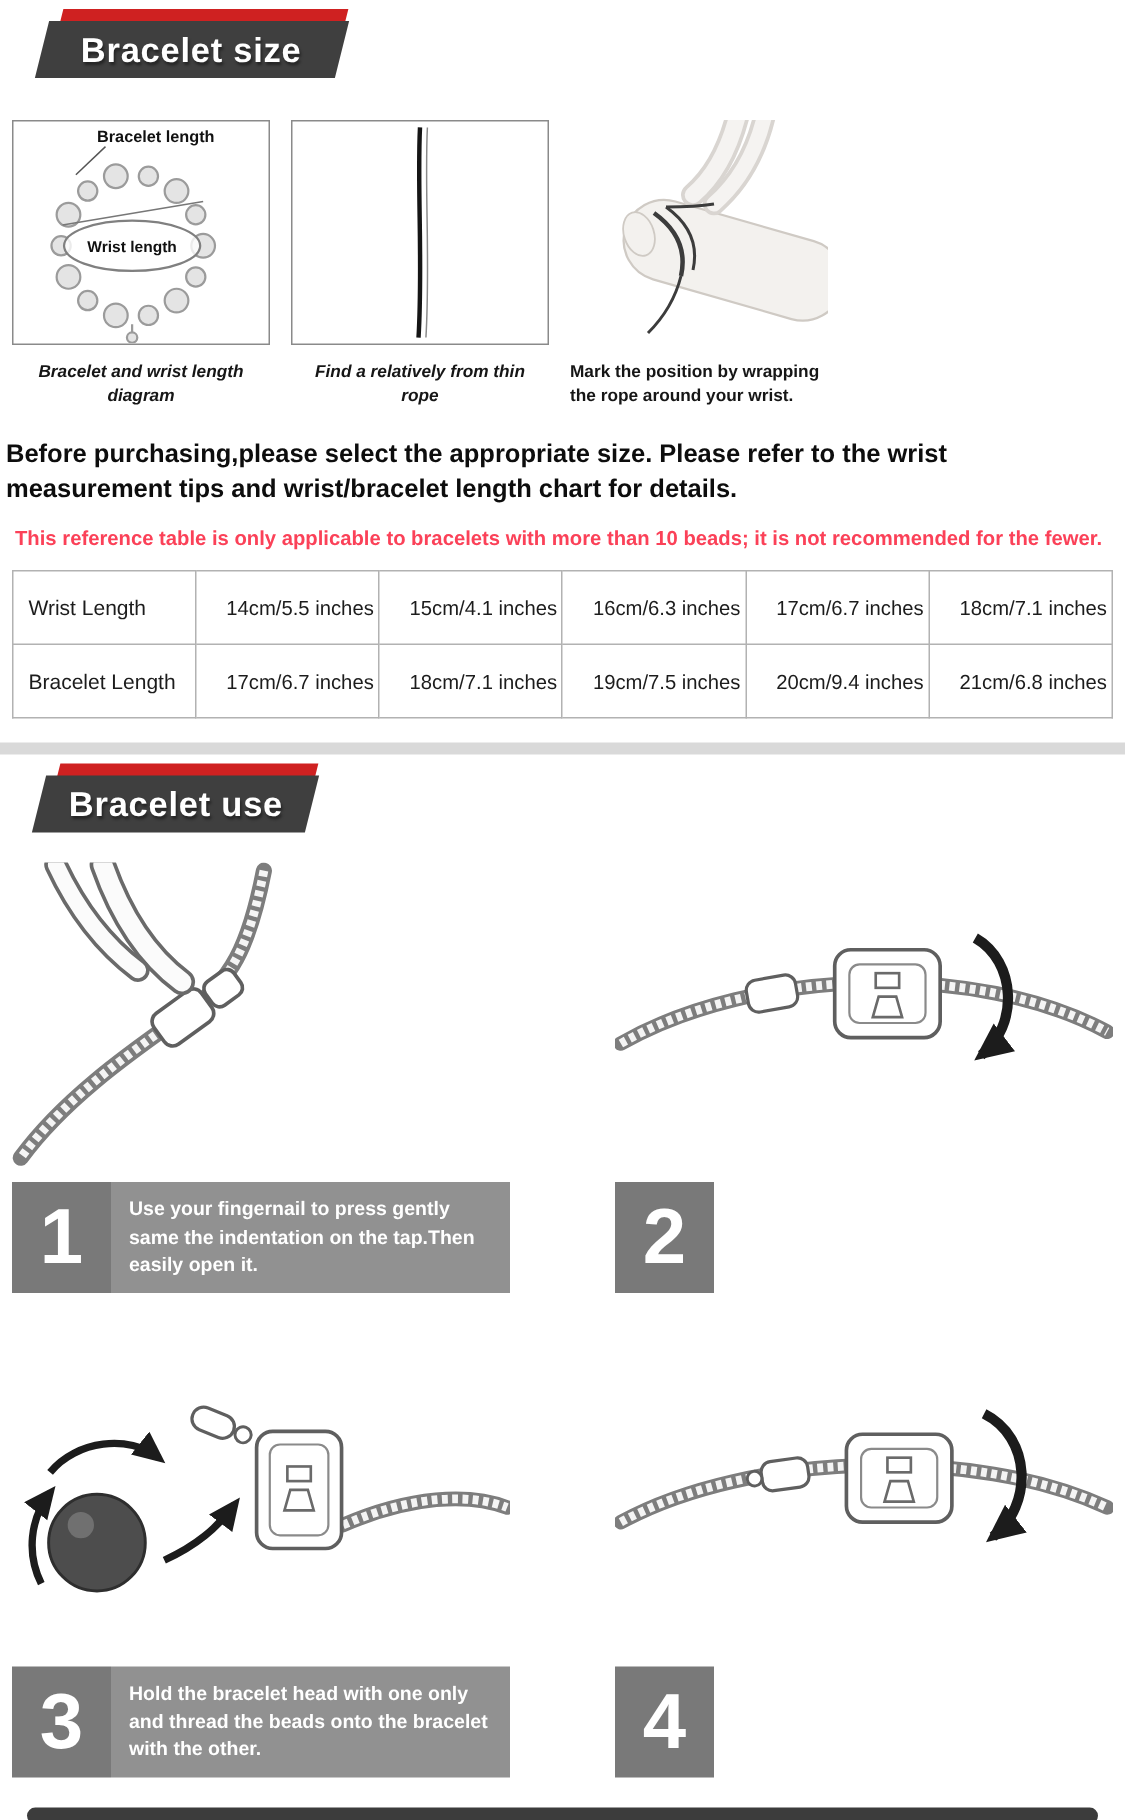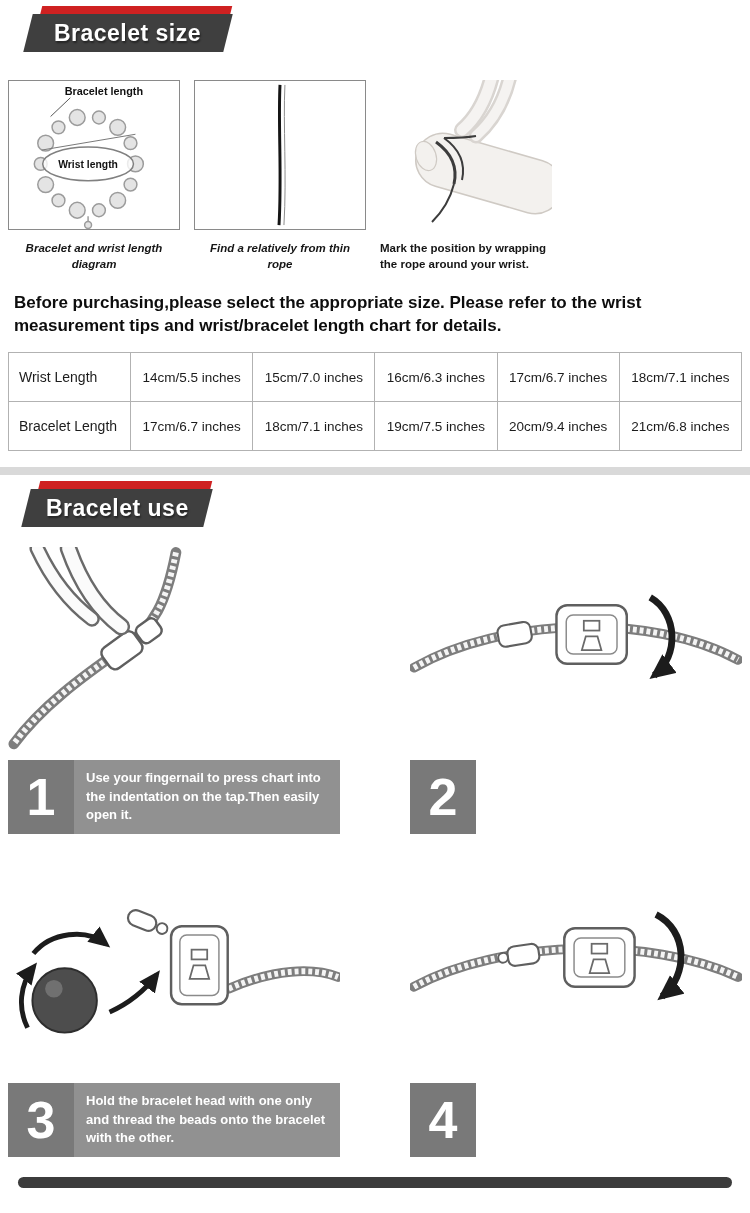--- a/index.html
+++ b/index.html
@@ -36,35 +36,35 @@
   .img-box svg { display: block; width: 100%; height: 100%; }
   .bordered { border: 1px solid #8a8a8a; }
   .measure-cap {
     margin-top: 10px; font-size: 11.5px; font-weight: 700; line-height: 1.4; color: #161616;
   }
   .cap-center { text-align: center; padding: 0 6px; font-style: italic; }
   .cap-left { text-align: left; padding-right: 4px; }
 
   
   .intro {
-    margin: 20px 14px 0; font-size: 17px; font-weight: 700; line-height: 1.35; color: #0d0d0d;
+    margin: 20px 4px 0; font-size: 17px; font-weight: 700; line-height: 1.35; color: #0d0d0d;
   }
   .note {
     margin: 13px 10px 0; font-size: 13.5px; font-weight: 700; color: #fb4158;
   }
 
   
   .size-table {
     border-collapse: collapse; table-layout: fixed;
     width: 734px; margin: 14px 8px 0;
   }
   .size-table col.c0 { width: 122px; }
   .size-table td {
     border: 1px solid #b2b2b2; height: 49px;
-    font-size: 13.5px; color: #1c1c1c; text-align: center; padding: 2px 3px;
+    font-size: 13.5px; color: #1c1c1c; text-align: right; padding: 2px 3px;
   }
   .size-table td.rowhead { text-align: left; padding-left: 10px; font-size: 14px; }
 
   
   .section-divider { height: 8px; background: #d9d9d9; margin-top: 16px; }
 
   
   .use-grid {
     display: grid; grid-template-columns: 332px 332px;
     justify-content: space-between; row-gap: 36px;
@@ -162,31 +162,32 @@
             <path d="M96,56 C84,58 72,58 64,58" stroke-width="2"></path>
           </g>
         </svg>
       </div>
       <figcaption class="measure-cap cap-left">Mark the position by wrapping the rope around your wrist.</figcaption>
     </figure>
 
   </div>
 
   <p class="intro">Before purchasing,please select the appropriate size. Please refer to the wrist measurement tips and wrist/bracelet length chart for details.</p>
+  <p class="note">This reference table is only applicable to bracelets with more than 10 beads; it is not recommended for the fewer.</p>
 
   <table class="size-table">
     <colgroup>
         <col class="c0">
         <col span="5">
       </colgroup>
     <tbody>
       <tr>
         <td class="rowhead">Wrist Length</td>
         <td>14cm/5.5 inches</td>
-        <td>15cm/7.0 inches</td>
+        <td>15cm/4.1 inches</td>
         <td>16cm/6.3 inches</td>
         <td>17cm/6.7 inches</td>
         <td>18cm/7.1 inches</td>
       </tr>
       <tr>
         <td class="rowhead">Bracelet Length</td>
         <td>17cm/6.7 inches</td>
         <td>18cm/7.1 inches</td>
         <td>19cm/7.5 inches</td>
         <td>20cm/9.4 inches</td>
@@ -218,21 +219,21 @@
         </g>
         <g>
           <path d="M62,0 C74,34 92,62 116,80" fill="none" stroke="#6a6a6a" stroke-width="18" stroke-linecap="round"></path>
           <path d="M62,0 C74,34 92,62 116,80" fill="none" stroke="#fbfbfb" stroke-width="13" stroke-linecap="round"></path>
           <path d="M30,0 C44,30 62,54 86,72" fill="none" stroke="#6a6a6a" stroke-width="16" stroke-linecap="round"></path>
           <path d="M30,0 C44,30 62,54 86,72" fill="none" stroke="#fbfbfb" stroke-width="11" stroke-linecap="round"></path>
         </g>
       </svg>
       <div class="use-bar">
         <div class="use-num">1</div>
-        <div class="use-text">Use your fingernail to press chart into the indentation on the tap.Then easily open it.</div>
+        <div class="use-text">Use your fingernail to press gently same the indentation on the tap.Then easily open it.</div>
       </div>
     </div>
 
     <div class="use-panel">
       <svg class="use-art" viewBox="0 0 340 215">
         <defs>
           <marker id="ah2" markerUnits="userSpaceOnUse" markerWidth="30" markerHeight="30" refX="20" refY="12" orient="auto">
             <path d="M0,0 L26,12 L0,24 Z" fill="#1c1c1c"></path>
           </marker>
         </defs>

